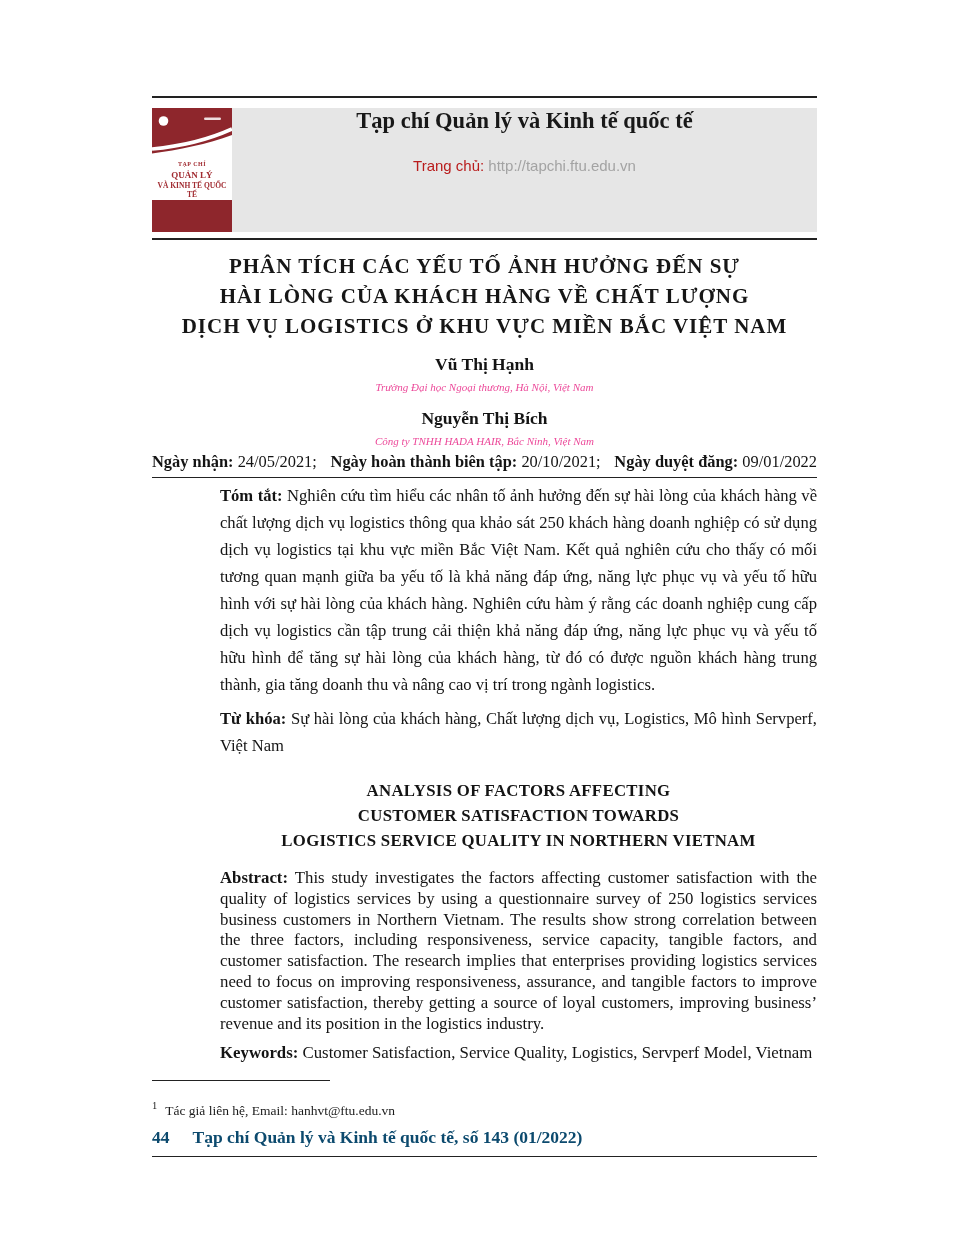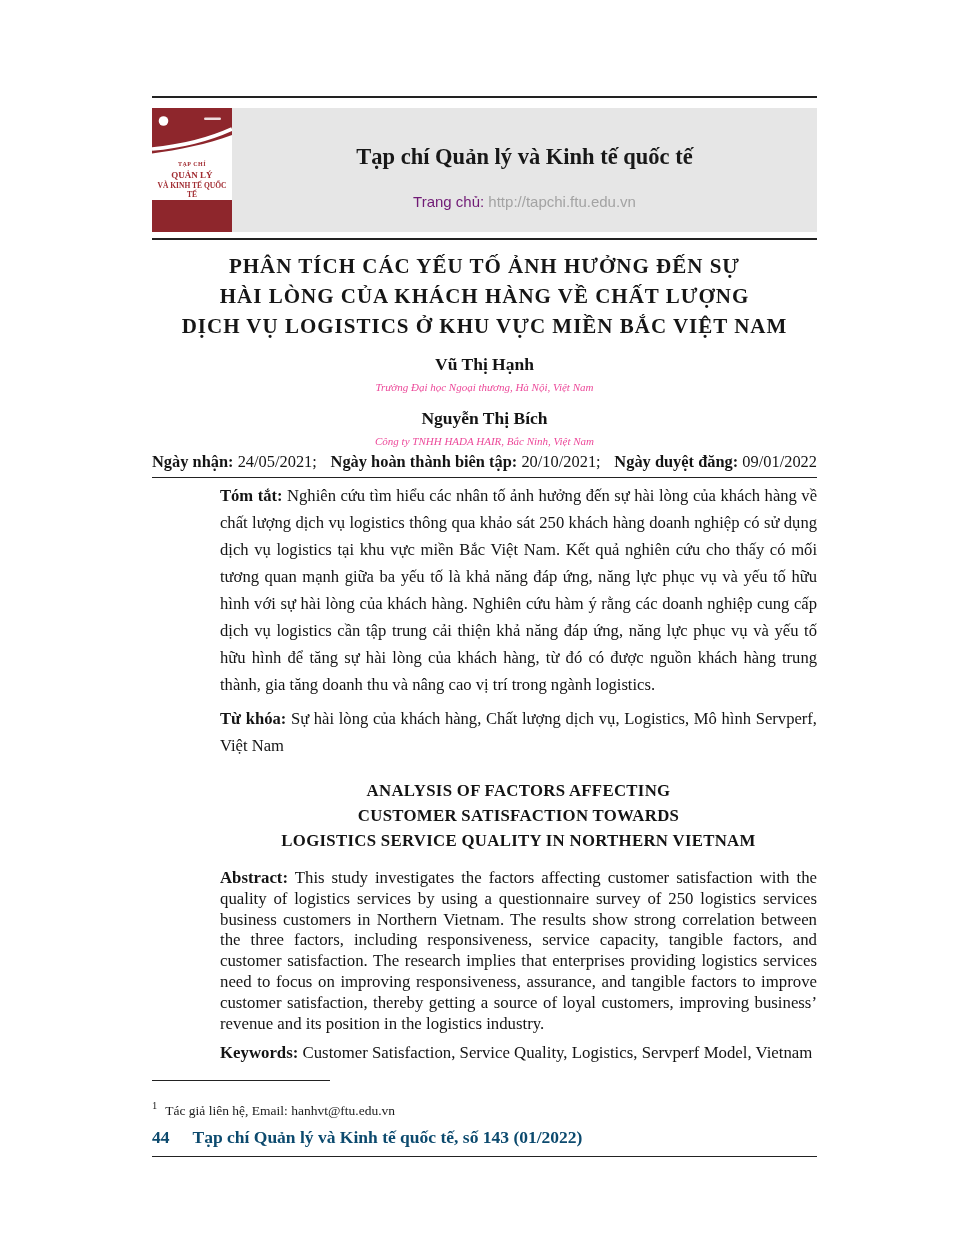--- a/index.html
+++ b/index.html
@@ -16,24 +16,24 @@
   .rule-top { margin-top:96px; }
   .header-band { margin-top:10px; height:124px; display:flex; }
   .logo { width:80px; height:124px; background:#fff; display:flex; flex-direction:column; flex:0 0 80px; }
   .logo-top svg { display:block; }
   .logo-mid { flex:1; text-align:center; color:#A12B31; font-weight:bold; padding-top:7px;
               font-family:"Liberation Serif", serif; }
   .logo-line1 { font-size:6px; letter-spacing:.5px; }
   .logo-line2 { font-size:9px; margin-top:3px; }
   .logo-line3 { font-size:7.5px; margin-top:1px; }
   .logo-bottom { height:32px; background:#8E262C; }
-  .band-gray { flex:1; background:#E6E6E6; text-align:center; padding-top:36px; }
+  .band-gray { flex:1; background:#E6E6E6; text-align:center; }
   .journal-title { font-size:22.5px; font-weight:bold; color:#181818; }
   .homepage { margin-top:23px; font-family:"Liberation Sans", sans-serif; font-size:15px; }
-  .hp-label { color:#701a75; }
+  .hp-label { color:#b91c1c; }
   .hp-url { color:#a3a3a3; }
   .rule-under-band { margin-top:6px; }
 
   
   .title-vi { margin-top:11px; text-align:center; font-weight:bold; font-size:21px;
               line-height:30px; letter-spacing:1px; color:#161616; }
 
   
   .authors { margin-top:12px; text-align:center; }
   .author-name { font-weight:bold; font-size:17.5px; line-height:23px; }

